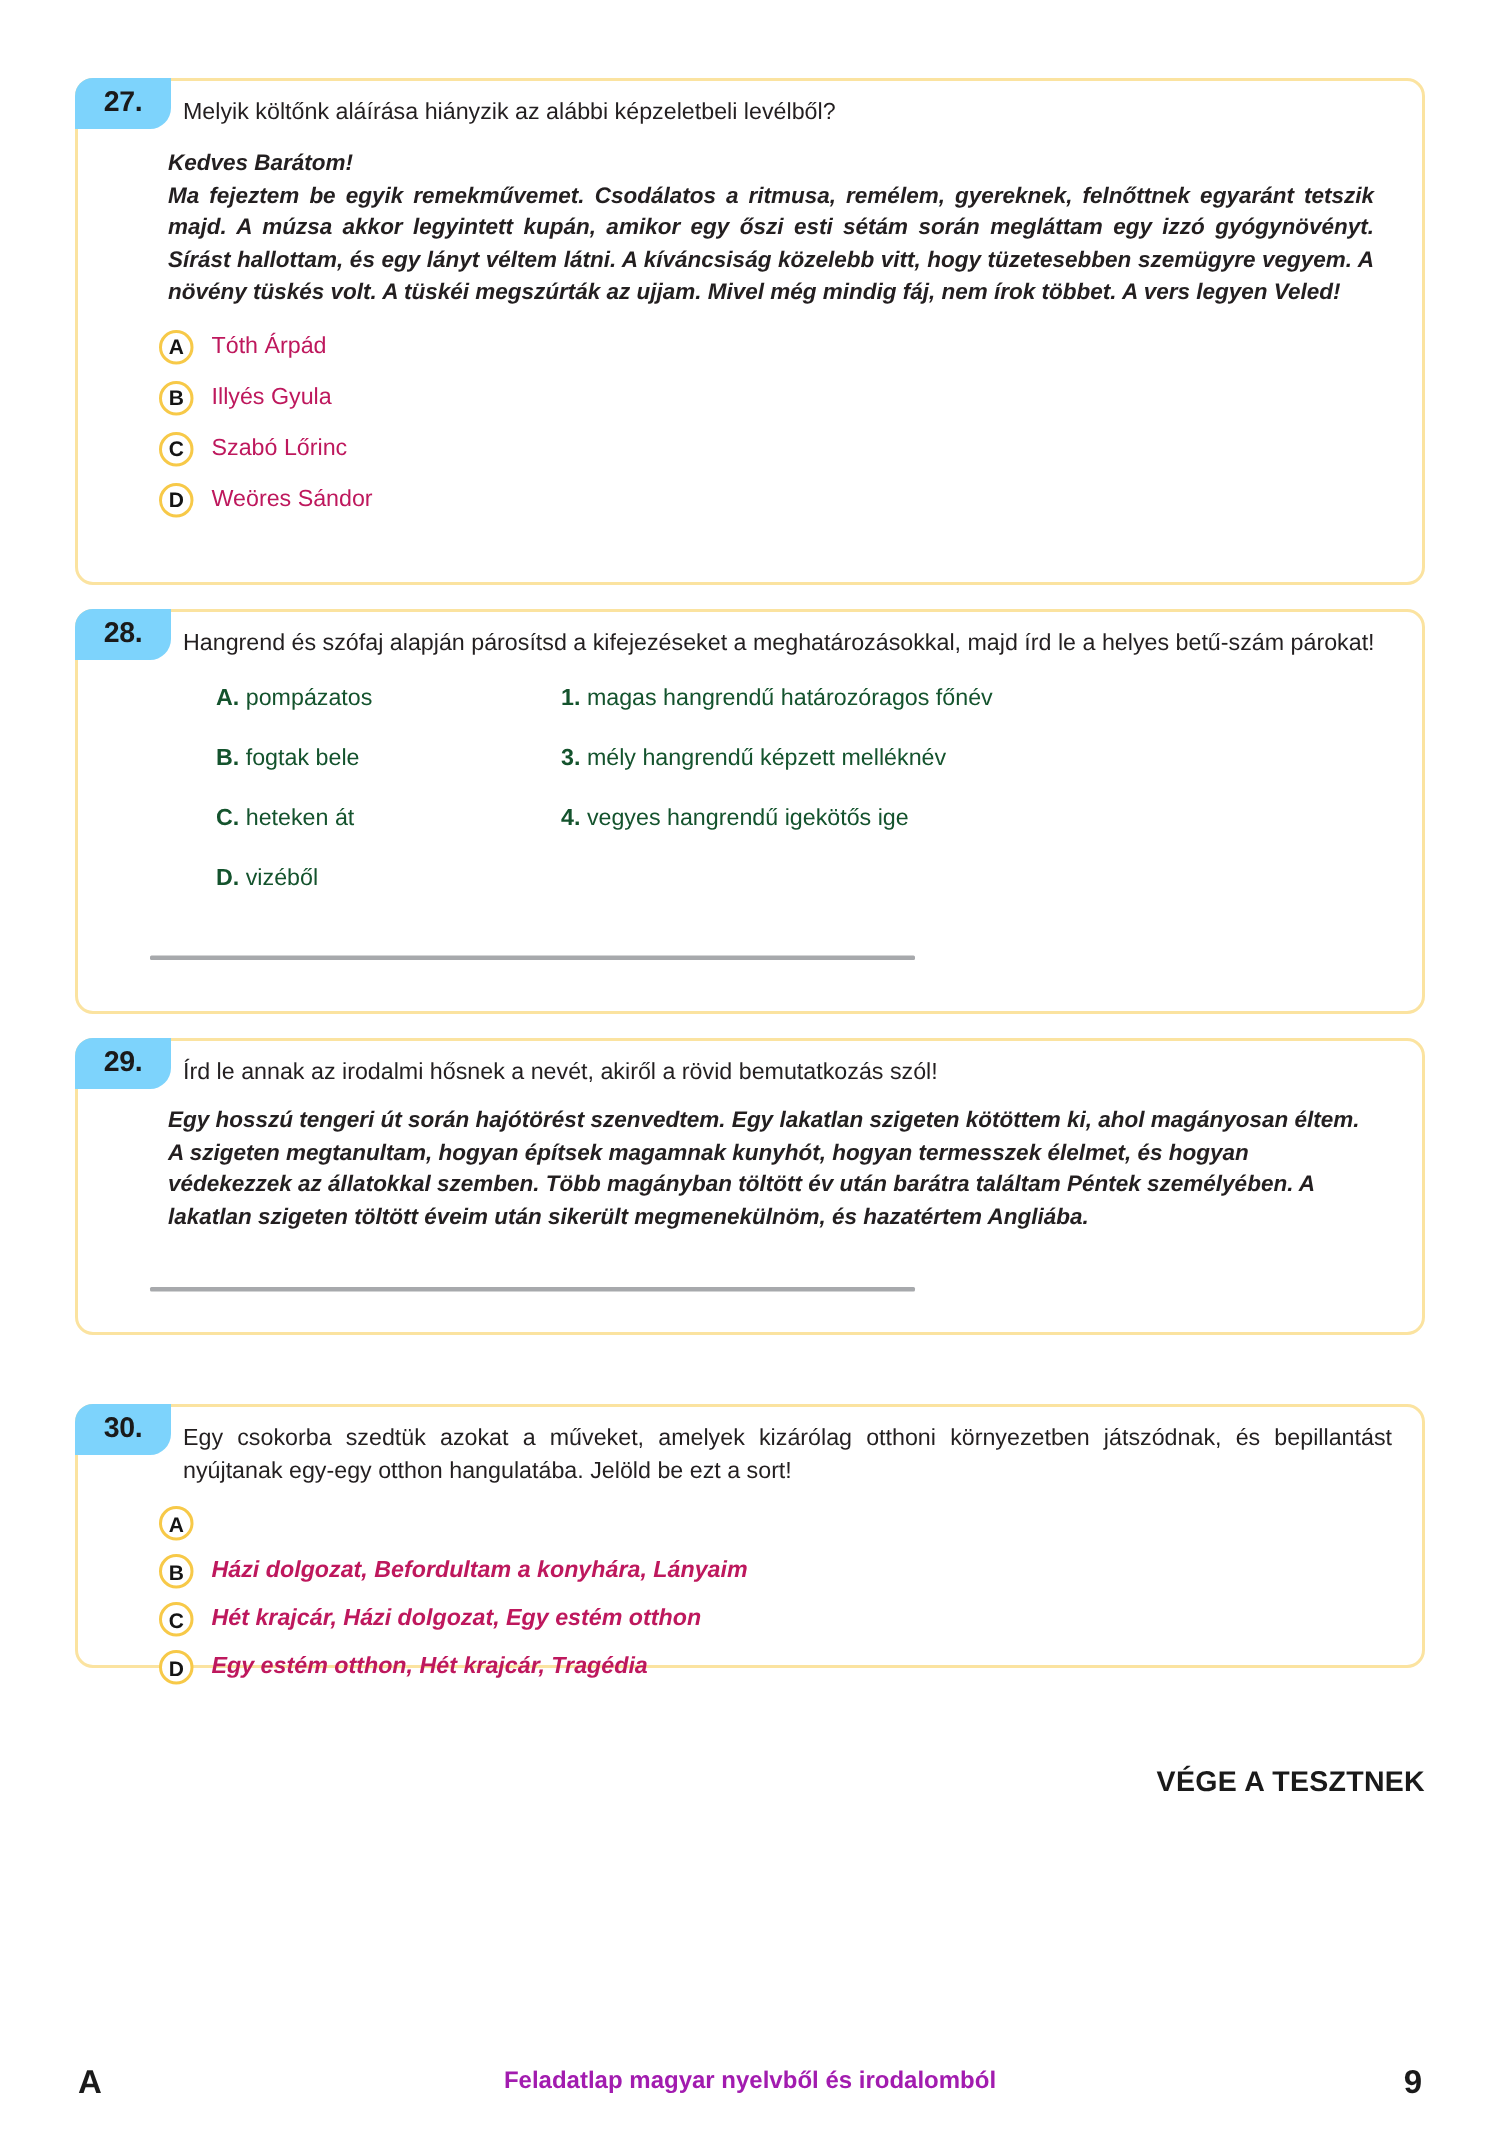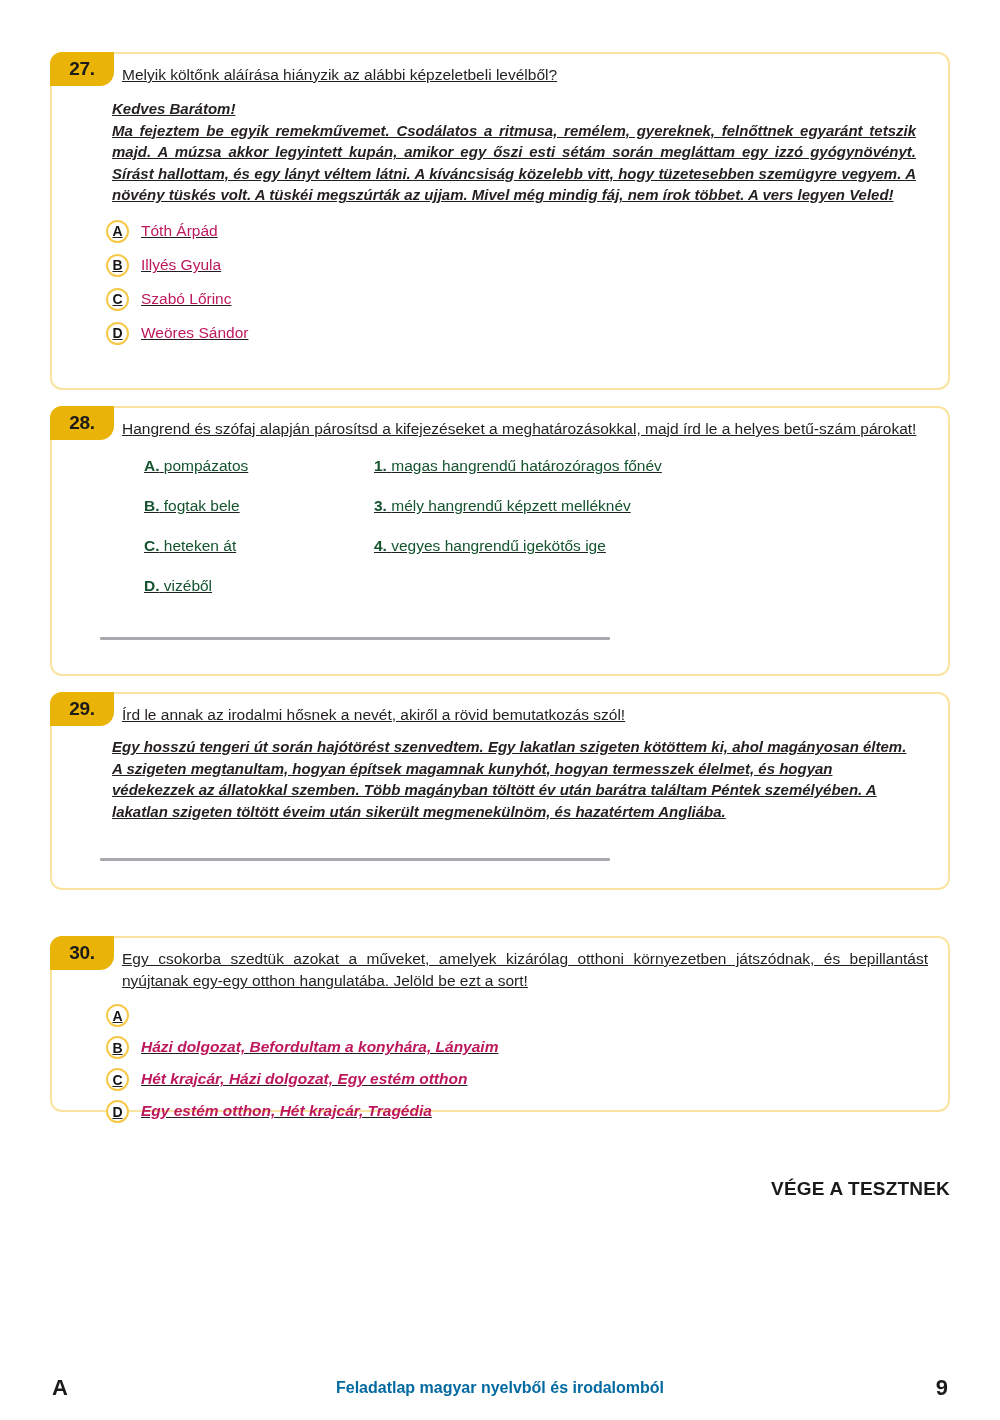--- a/index.html
+++ b/index.html
@@ -33,36 +33,35 @@
     border: 2px solid #fbe3a0;
     border-radius: 12px;
     background: #ffffff;
   }
   .qbox .numtab {
     position: absolute;
     top: -2px;
     left: -2px;
     min-width: 52px;
     height: 34px;
-    background: #eab308;
+    background: #7dd3fc;
     border-top-left-radius: 12px;
     border-bottom-right-radius: 14px;
     display: flex;
     align-items: center;
     justify-content: center;
     font-weight: bold;
     font-size: 19px;
     color: #1a1a1a;
     letter-spacing: -0.3px;
     padding: 0 6px;
   }
   .qbody {
     padding: 10px 14px 14px 14px;
     min-height: 10px;
-    text-decoration: underline;
   }
   .qhead {
     margin-left: 56px;
     font-size: 15.5px;
     line-height: 1.42;
     text-align: justify;
     color: #231f20;
     padding-right: 6px;
   }
   .qhead.nojust { text-align: left; }
@@ -166,21 +165,21 @@
     color: #1a1a1a;
   }
   .pagefoot .fc {
     position: absolute;
     left: 0;
     top: 4px;
     width: 1000px;
     text-align: center;
     font-size: 16px;
     font-weight: bold;
-    color: #0369a1;
+    color: #a21caf;
   }
   .pagefoot .fr {
     position: absolute;
     right: 52px;
     top: 0;
     font-size: 22px;
     font-weight: bold;
     color: #1a1a1a;
   }
 </style>

